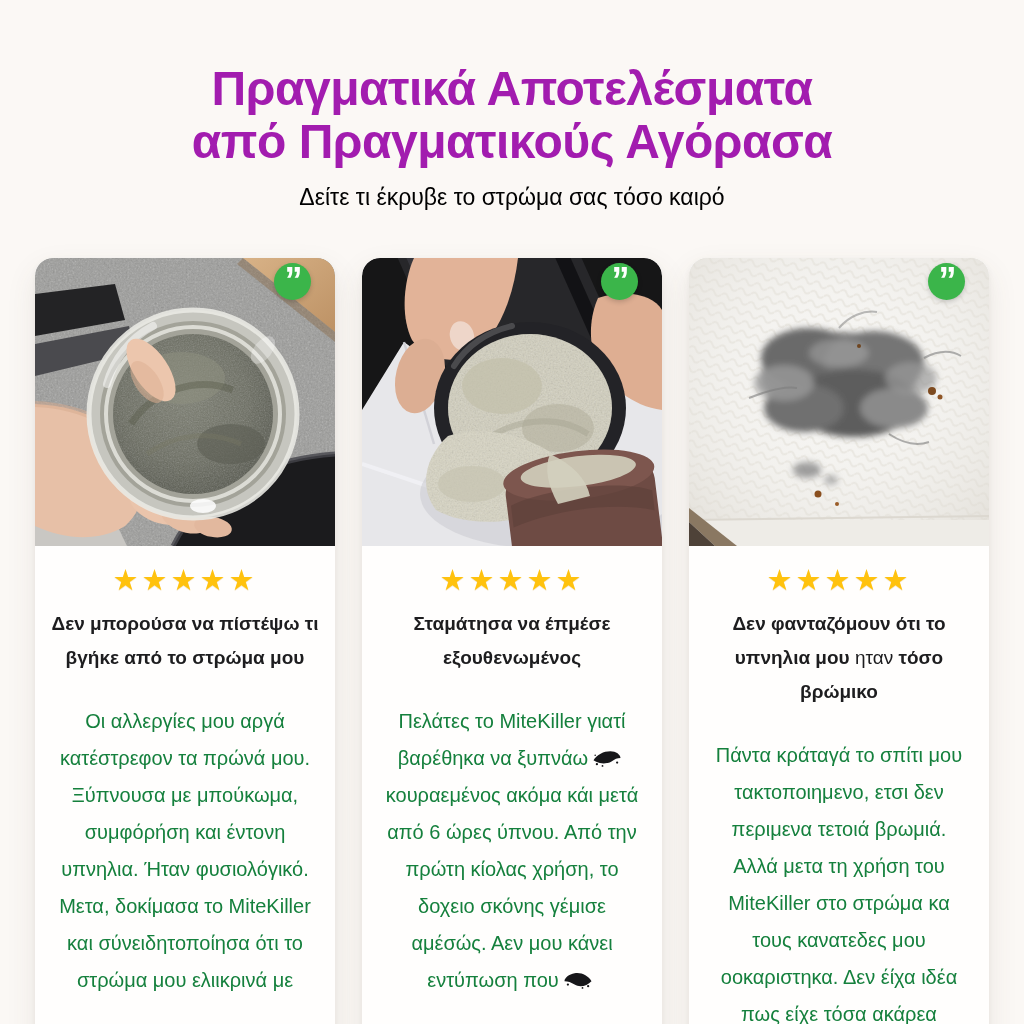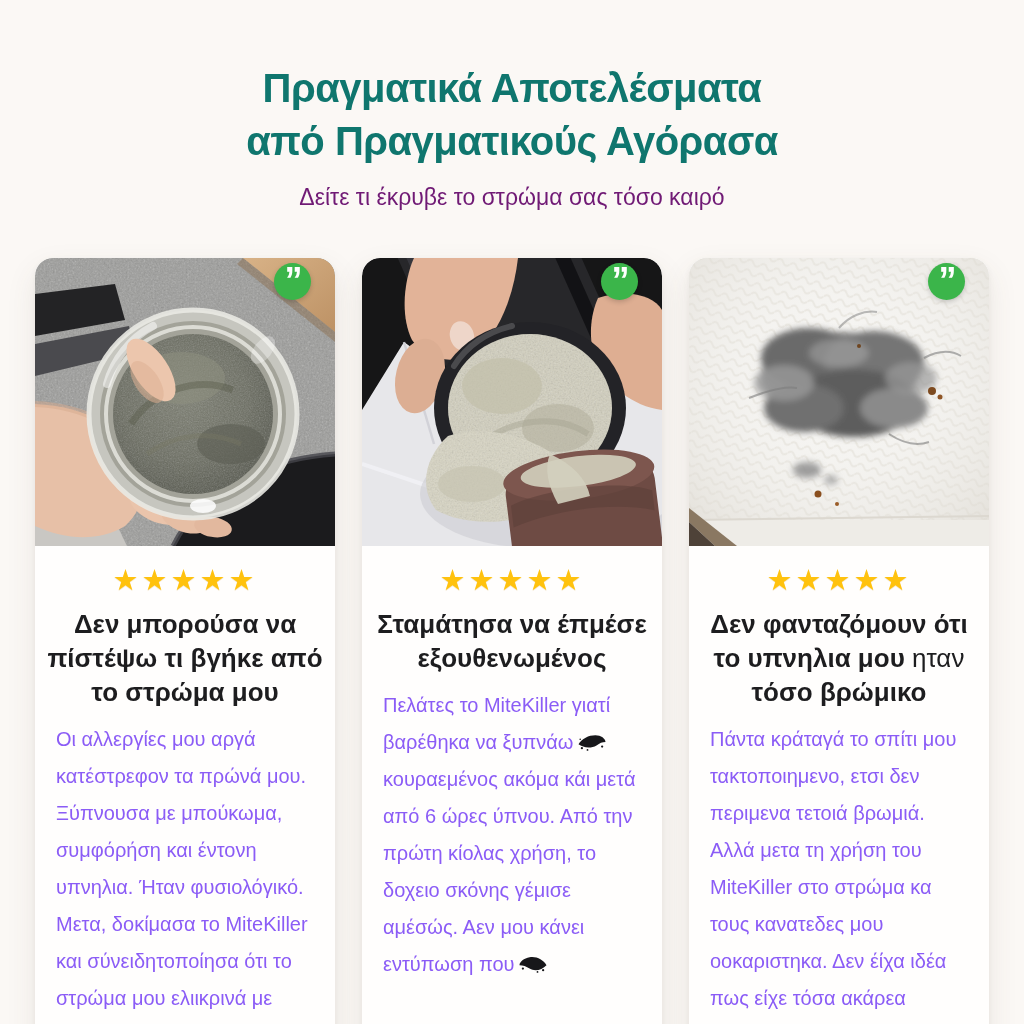--- a/index.html
+++ b/index.html
@@ -5,25 +5,25 @@
   * { margin:0; padding:0; box-sizing:border-box; }
   html,body { width:1024px; height:1024px; }
   body { font-family:"Liberation Sans","DejaVu Sans",sans-serif; }
   .page {
     position:relative; width:1024px; height:1024px; overflow:hidden;
     background:#fbf8f5;
   }
   
   .header { text-align:center; padding-top:62px; }
   .title {
-    font-size:40px; line-height:53px; font-weight:700; color:#0f766e;
+    font-size:48px; line-height:53px; font-weight:700; color:#a21caf;
     letter-spacing:-0.5px;
   }
   .subtitle {
-    margin-top:16px; font-size:23px; color:#701a75; font-weight:400;
+    margin-top:16px; font-size:23px; color:#000000; font-weight:400;
   }
   
   .cards {
     display:flex; gap:27px; padding:0 35px; margin-top:47px;
     align-items:flex-start;
   }
   .card {
     position:relative; width:300px; height:820px; flex:0 0 300px;
     background:#fffefd; border-radius:18px;
     box-shadow:0 12px 30px rgba(90,75,60,.10), 0 2px 6px rgba(0,0,0,.05);
@@ -41,27 +41,27 @@
   }
   .quote-badge .q {
     color:#ffffff; font-size:36px; line-height:30px; font-weight:700;
     letter-spacing:-2px; position:relative; top:3px;
   }
   .stars {
     margin-top:17px; text-align:center; font-size:29px; letter-spacing:3px;
     color:#ffc20e; text-shadow:0 1px 0 rgba(180,120,0,.15);
   }
   .headline {
-    margin:10px 10px 12px; text-align:center;
-    font-size:26px; line-height:34px; font-weight:700; color:#1d1d1f;
+    margin:10px 10px 28px; text-align:center;
+    font-size:19px; line-height:34px; font-weight:700; color:#1d1d1f;
   }
   .headline .light { font-weight:400; }
   .review-body {
-    margin:9px 21px 0; font-size:20px; line-height:37px; color:#8b5cf6;
-    text-align:left;
+    margin:9px 21px 0; font-size:20px; line-height:37px; color:#15803d;
+    text-align:center;
   }
   .splat { display:inline-block; width:30px; height:18px; vertical-align:-2px; margin:0 4px; }
 </style>
 </head>
 <body>
 
 <div class="page">
 
   <div class="header">
     <h1 class="title">

